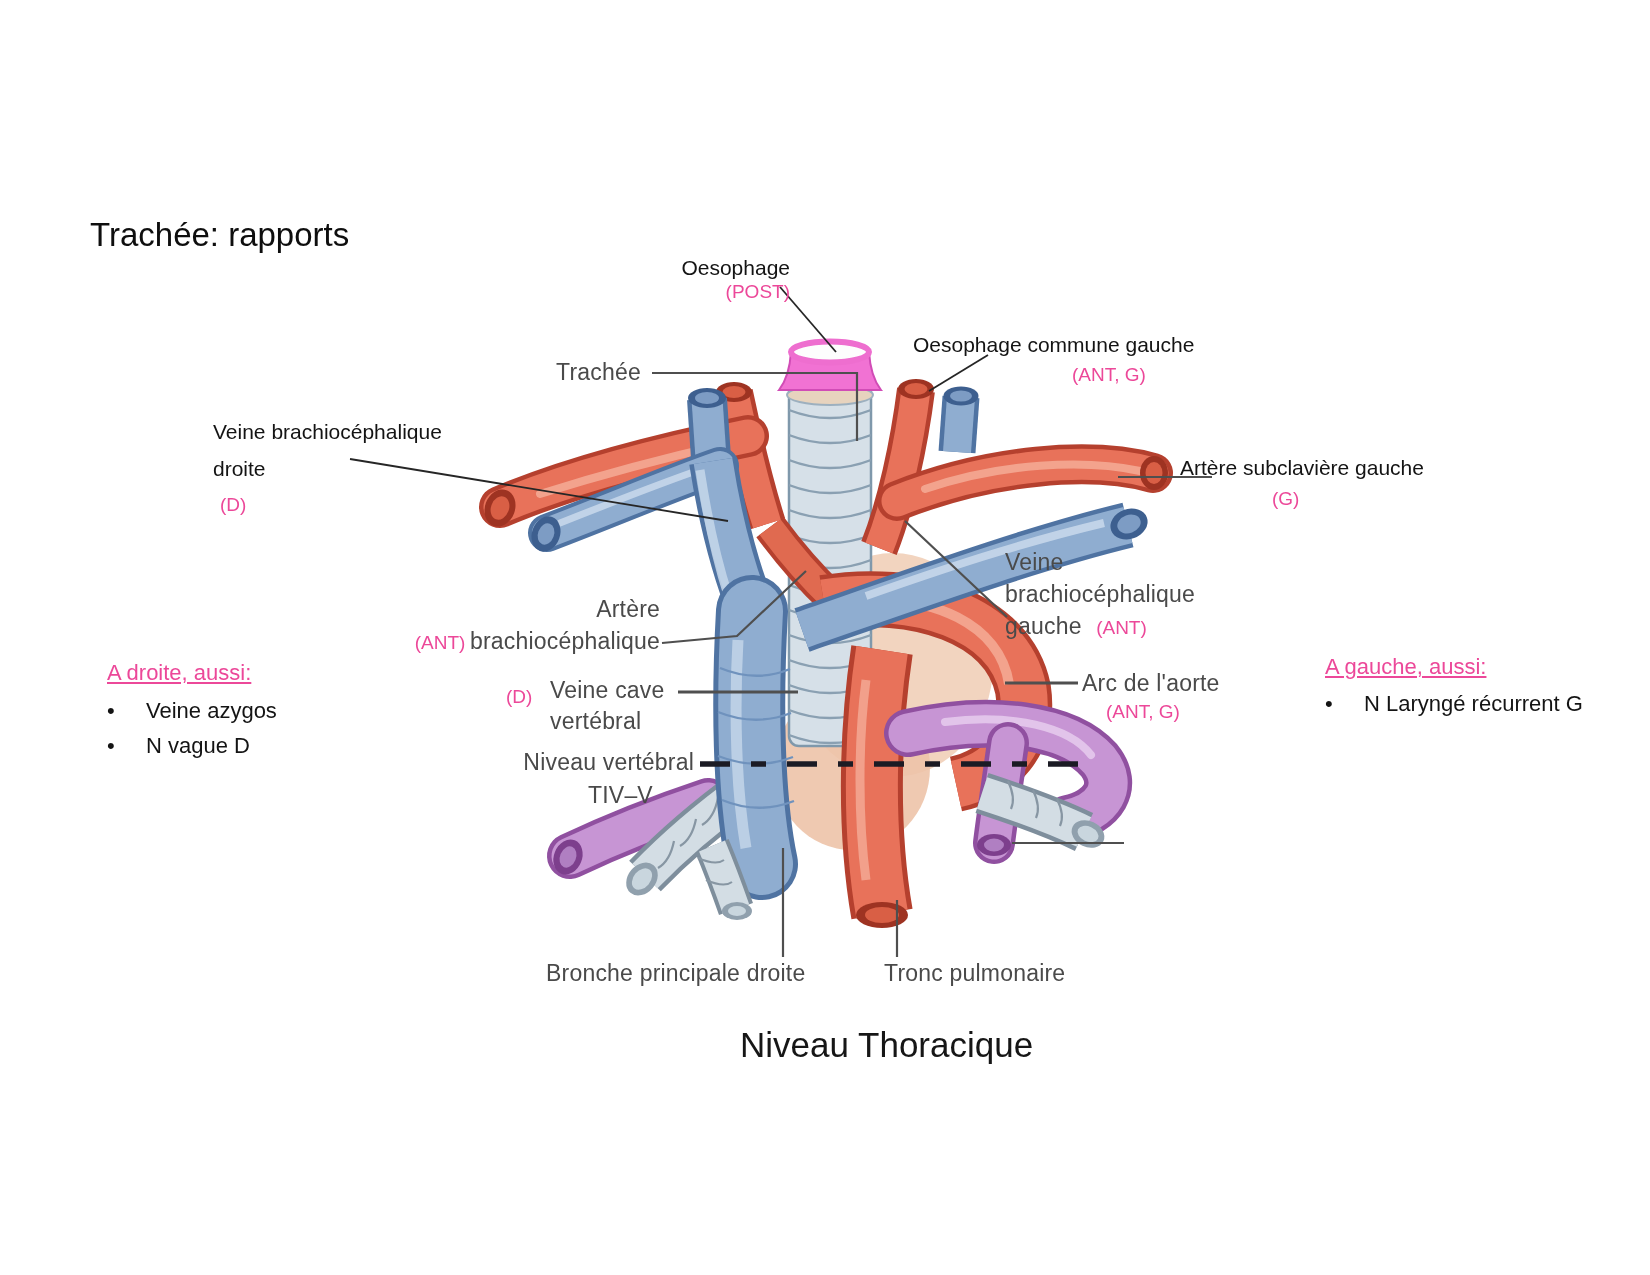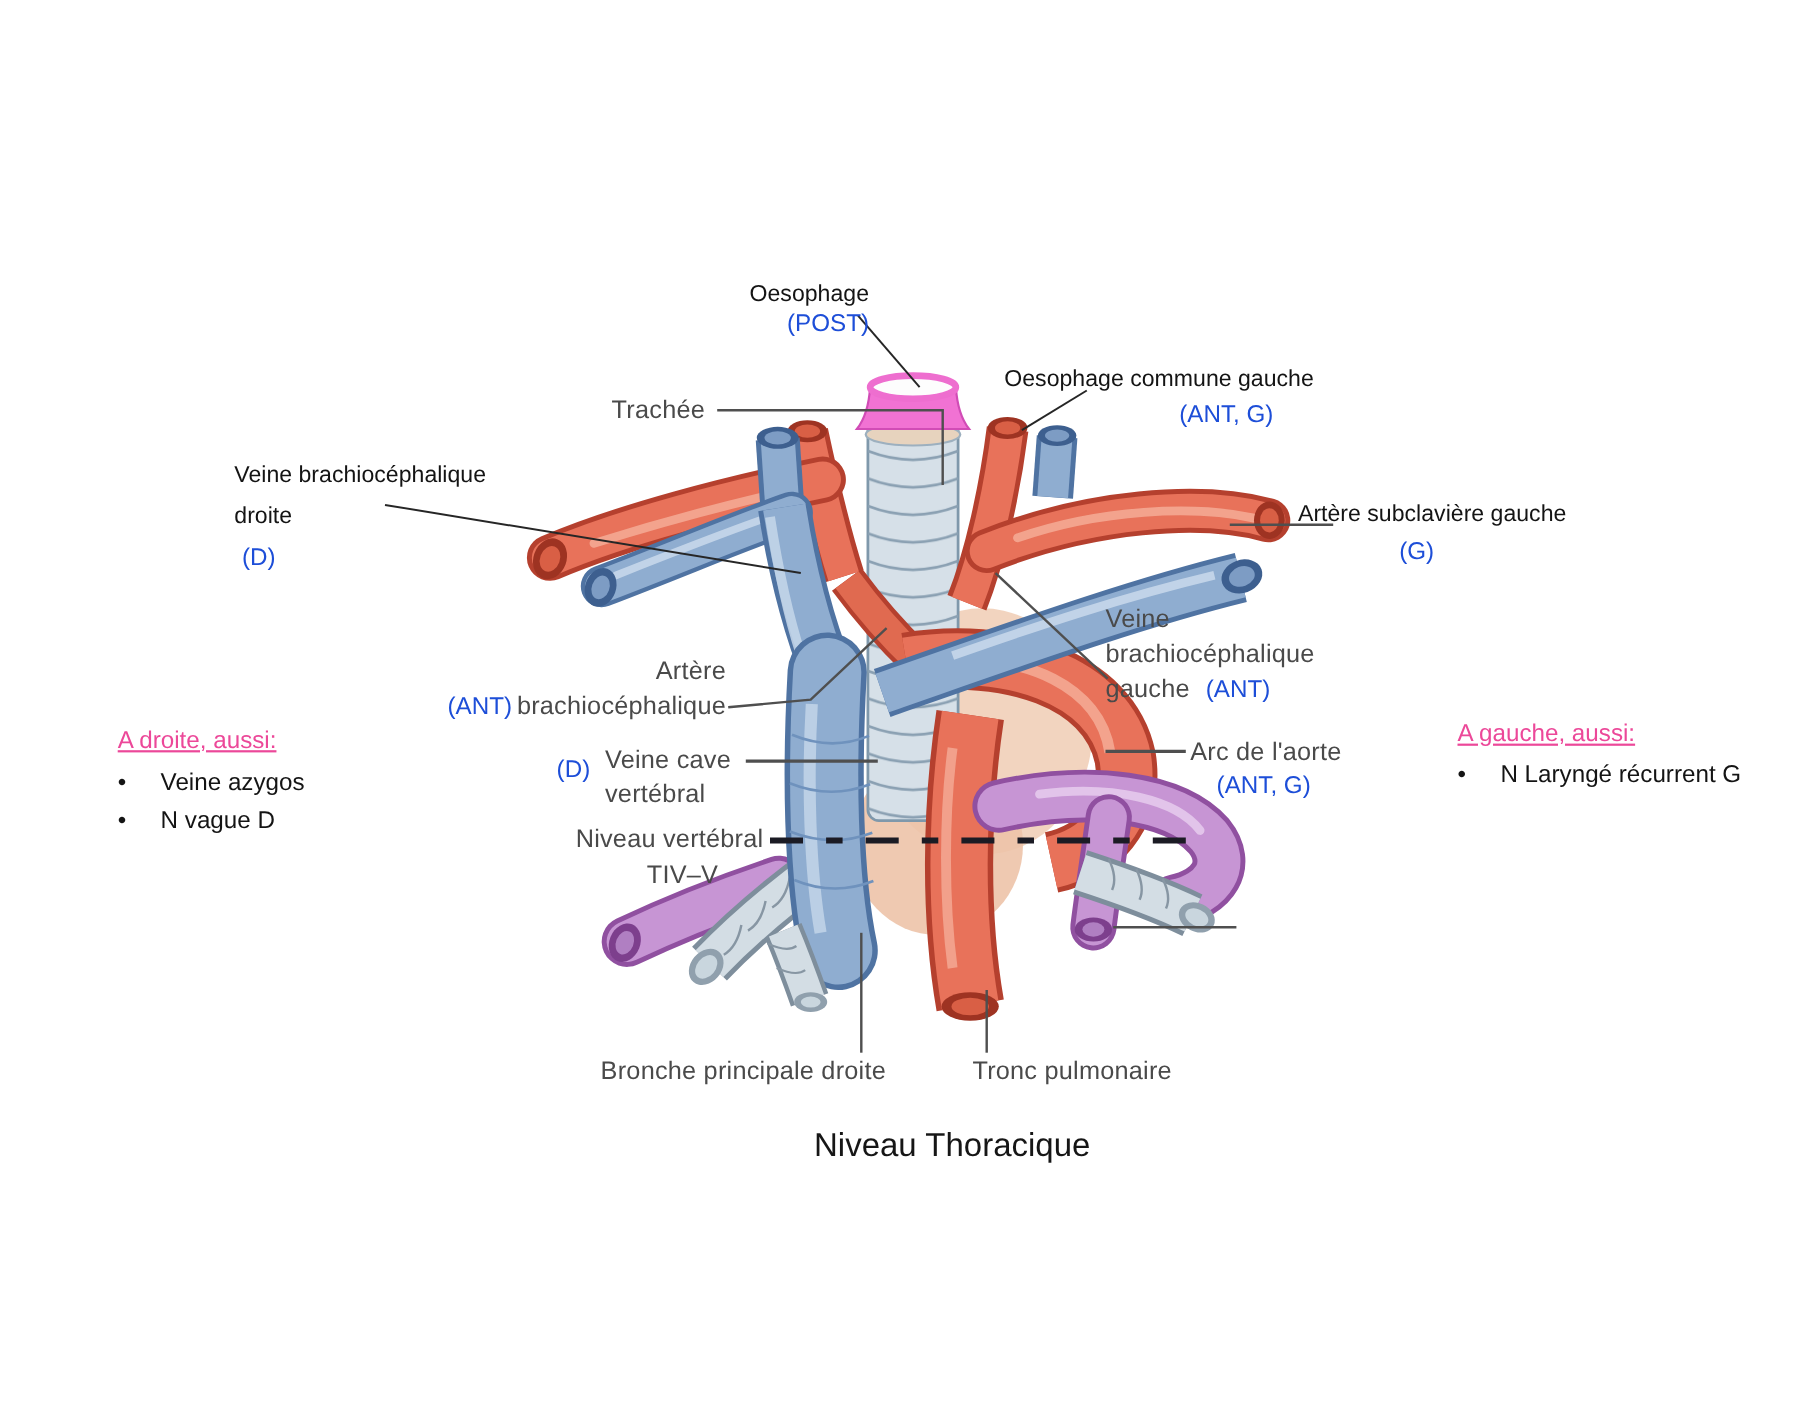--- a/index.html
+++ b/index.html
@@ -1,24 +1,24 @@
 <!DOCTYPE html>
 <html><head>
 <meta charset="utf-8">
 <style>
   html,body{margin:0;padding:0;background:#ffffff;}
   .slide{position:relative;width:1650px;height:1275px;background:#ffffff;overflow:hidden;
          font-family:"Liberation Sans",sans-serif;}
   .abs{position:absolute;}
   svg.fig{position:absolute;left:0;top:0;width:1650px;height:1275px;}
   .pp{color:#141414;font-size:21px;line-height:1.18;}
-  .pp-small{color:#1d4ed8;font-size:22px;line-height:1.15;}
+  .pp-small{color:#ec4899;font-size:19px;line-height:1.15;}
   .tb{color:#4a4a4a;font-size:23px;line-height:1.05;letter-spacing:.2px;}
   .title{font-size:33px;color:#0e0e0e;}
-  .caption{font-size:30px;color:#161616;}
+  .caption{font-size:35px;color:#161616;}
   .note-heading{font-size:22px;color:#ec4899;text-decoration:underline;line-height:1.2;}
   .note-item{display:flex;font-size:22px;color:#141414;line-height:1.2;}
   .bullet{width:39px;}
   .ra{text-align:right;}
   .ctr{text-align:right;}
 </style>
 </head>
 <body>
 
 <div class="slide">
@@ -189,20 +189,21 @@
       <path d="M 897,900 L 897,957"></path>
     </g>
 
     <g stroke="#262626" stroke-width="1.8" fill="none">
       <path d="M 780,287 L 836,352"></path>
       <path d="M 988,355 L 929,391"></path>
       <path d="M 350,459 L 728,521"></path>
     </g>
   </svg>
 
+  <div class="abs title" style="left:90px;top:216px">Trachée: rapports</div>
 
   <div class="abs ctr" style="left:640px;top:256px;width:150px">
     <div class="pp">Oesophage</div>
     <div class="pp-small">(POST)</div>
   </div>
 
   <div class="abs pp" style="left:913px;top:333px">Oesophage commune gauche</div>
   <div class="abs pp-small" style="left:1072px;top:364px">(ANT, G)</div>
 
   <div class="abs tb" style="left:556px;top:360px">Trachée</div>

